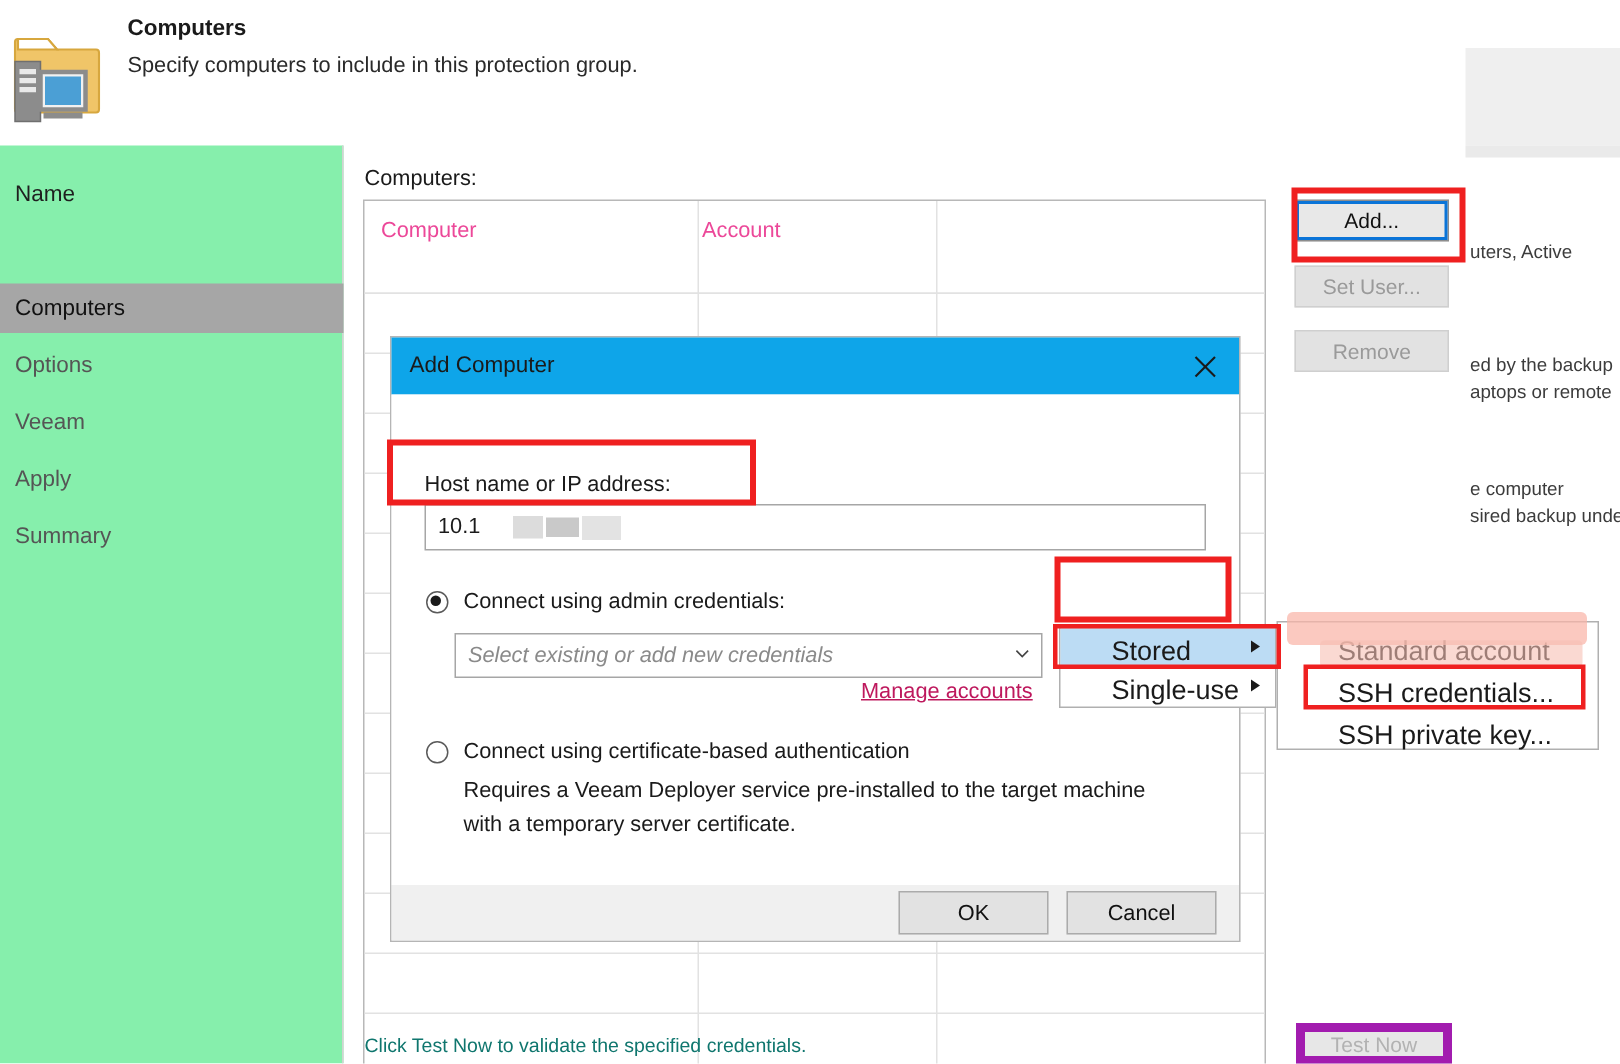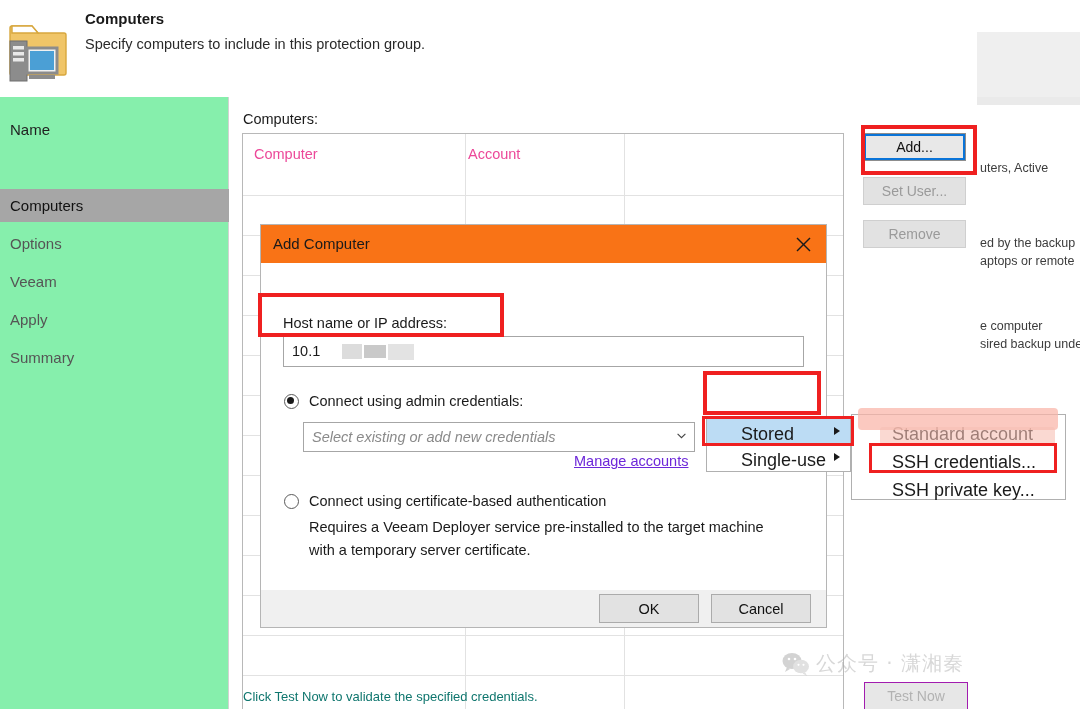--- a/index.html
+++ b/index.html
@@ -32,48 +32,48 @@
   .row-sep { position: absolute; left: 0; width: 100%; height: 1px; background: #e2e2e2; }
   .col-h { position: absolute; top: 12px; font-size: 14.5px; color: #ec4899; }
 
   .side-btn { position: absolute; width: 103px; height: 28px; font-size: 14px;
               background: #e2e2e2; border: 1px solid #cfcfcf; color: #9a9a9a; }
   .side-btn.enabled { background: #e8e8e8; border: 1px solid #8d8d8d; color: #111; }
   .side-btn.focusring { outline: 2px solid #0a74d8; outline-offset: -3px; }
 
   .footer-note { position: absolute; left: 13px; top: 592px; font-size: 13px; color: #0f766e; }
   .test-now { position: absolute; left: 634px; top: 585px; width: 104px; height: 28px; font-size: 14px;
-              background: #e7e7e7; border: 1px solid #a21caf; color: #b2b2b2; }
+              background: #e7e7e7; border: 6px solid #a21caf; color: #b2b2b2; }
 
   
   .helppanel { position: absolute; left: 977px; top: 0; width: 103px; height: 709px; background: #fff; }
   .help-band { position: absolute; left: 0; top: 97px; width: 103px; height: 8px; background: #eaeaea; }
   .help-top-gray { position: absolute; left: 0; top: 32px; width: 103px; height: 65px; background: #efefef; }
   .help-line { position: absolute; font-size: 12.5px; color: #3c3c3c; white-space: nowrap; }
 
   
   .dialog { position: absolute; left: 260px; top: 224px; width: 567px; height: 404px;
             background: #f0f0f0; border: 1px solid #b5b5b5; box-shadow: 0 0 0 0 rgba(0,0,0,0); }
-  .dlg-title-bar { position: absolute; left: 0; top: 0; width: 565px; height: 38px; background: #f97316; }
+  .dlg-title-bar { position: absolute; left: 0; top: 0; width: 565px; height: 38px; background: #0ea5e9; }
   .dlg-title { position: absolute; left: 12px; top: 10px; font-size: 15px; color: #1a1a1a; }
   .dlg-close { position: absolute; right: 10px; top: 8px; width: 24px; height: 22px; }
   .dlg-body { position: absolute; left: 0; top: 38px; width: 565px; height: 327px; background: #fff; }
   .dlg-foot { position: absolute; left: 0; top: 365px; width: 565px; height: 37px; background: #f0f0f0; }
 
   .fld-label { position: absolute; font-size: 14.5px; color: #1a1a1a; }
   .txtbox { position: absolute; background: #fff; border: 1px solid #a6a6a6; font-size: 14.5px;
             color: #1a1a1a; padding: 3px 8px; line-height: 22px; }
   .combobox { position: absolute; background: #fff; border: 1px solid #a6a6a6; font-size: 14.5px;
               color: #8a8a8a; font-style: italic; padding: 3px 8px; line-height: 22px; }
   .caret { position: absolute; right: 8px; top: 10px; width: 9px; height: 6px; }
   .radio-outer { position: absolute; width: 15px; height: 15px; border: 1.6px solid #5a5a5a; border-radius: 50%; background: #fff; }
   .radio-dot { position: absolute; width: 7px; height: 7px; border-radius: 50%; background: #1a1a1a; }
   .radio-label { position: absolute; font-size: 14.5px; color: #1a1a1a; }
   .desc { position: absolute; font-size: 14.5px; color: #1a1a1a; line-height: 23px; }
-  .link { position: absolute; font-size: 14.5px; color: #6d28d9; }
+  .link { position: absolute; font-size: 14.5px; color: #be185d; }
   .dlg-btn { position: absolute; width: 100px; height: 29px; font-size: 14.5px;
              background: #e2e2e2; border: 1px solid #ababab; color: #111; }
 
   
   .blur-a { position: absolute; background: #dcdcdc; }
   .blur-b { position: absolute; background: #c9c9c9; }
   .blur-c { position: absolute; background: #e3e3e3; }
 
   
   .menu { position: absolute; background: #fff; border: 1px solid #b0b0b0; }
@@ -241,27 +241,14 @@
 
   <div class="pink-smudge" style="left:858px; top:408px; width:200px; height:22px"></div>
   <div class="pink-smudge2" style="left:880px; top:427px; width:175px; height:18px"></div>
 
   <div class="redbox" style="left:861px; top:125px; width:116px; height:50px"></div>
   <div class="redbox" style="left:258px; top:293px; width:246px; height:44px"></div>
   <div class="redbox" style="left:703px; top:371px; width:118px; height:44px"></div>
   <div class="redbox thin" style="left:702px; top:416px; width:152px; height:30px"></div>
   <div class="redbox thin" style="left:869px; top:443px; width:188px; height:30px"></div>
 
-  <div class="wm">
-    <svg class="wm-logo" viewBox="0 0 28 24">
-      <ellipse cx="10" cy="9" rx="9.5" ry="8" fill="#9e9e9e"></ellipse>
-      <path d="M5 15 L3 20 L8 17 Z" fill="#9e9e9e"></path>
-      <ellipse cx="19" cy="14.5" rx="8" ry="6.8" fill="#bdbdbd"></ellipse>
-      <path d="M23 20 L25 24 L20.5 21.5 Z" fill="#bdbdbd"></path>
-      <circle cx="7" cy="7" r="1.3" fill="#fff"></circle>
-      <circle cx="13" cy="7" r="1.3" fill="#fff"></circle>
-      <circle cx="16.5" cy="12.8" r="1.1" fill="#fff"></circle>
-      <circle cx="21.5" cy="12.8" r="1.1" fill="#fff"></circle>
-    </svg>
-    <span class="wm-txt">公众号 · 潇湘秦</span>
-  </div>
 
 </div>
 
 </body></html>

